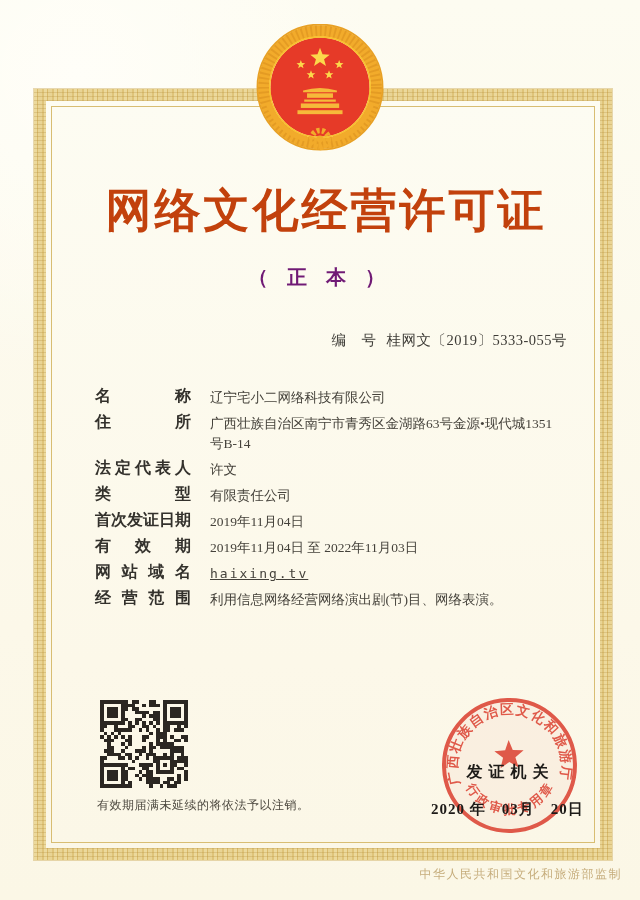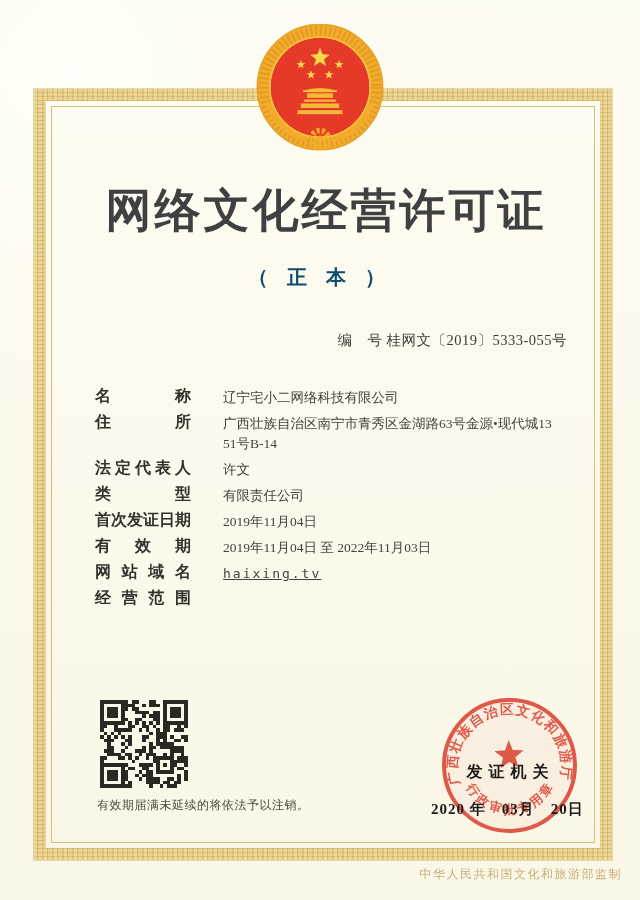--- a/index.html
+++ b/index.html
@@ -19,32 +19,32 @@
       #e6cf8a;
     box-shadow:0 0 0 1px rgba(205,170,90,.45);
   }
   .frame-hole{position:absolute;left:12px;top:12px;right:12px;bottom:12px;background:#fdfbee;
     background-image:linear-gradient(180deg,#fdfcf2 0%, #fcf8e9 75%, #fbf7e7 100%);}
   .frame-line{position:absolute;left:17px;top:17px;right:17px;bottom:17px;border:1px solid #d8bd72;}
   
   .emblem{position:absolute;left:252px;top:24px;width:136px;height:142px;}
   
   .title{position:absolute;left:0;right:0;top:180px;text-align:center;
-    font-size:46px;font-weight:bold;color:#404040;letter-spacing:3px;white-space:nowrap;padding-left:12px;}
+    font-size:46px;font-weight:bold;color:#c2410c;letter-spacing:3px;white-space:nowrap;padding-left:12px;}
   .copy-type{position:absolute;left:0;right:0;top:264px;text-align:center;
-    font-size:20px;font-weight:bold;color:#0c4a6e;letter-spacing:7px;}
+    font-size:20px;font-weight:bold;color:#701a75;letter-spacing:7px;}
   .serial{position:absolute;left:95px;width:472px;top:331px;text-align:right;
     font-size:14.5px;color:#3d3b36;letter-spacing:.5px;}
-  .serial .lbl{margin-right:4px;white-space:pre;}
+  .serial .lbl{margin-right:10px;white-space:pre;}
   
   .fields{position:absolute;left:95px;top:386px;width:460px;}
   .row{display:flex;align-items:flex-start;margin-bottom:4px;}
   .flabel{width:96px;flex:none;display:flex;justify-content:space-between;
     font-size:16px;font-weight:bold;color:#33312c;line-height:20px;}
-  .fvalue{margin-left:32px;width:345px;font-size:13.5px;color:#45423b;
+  .fvalue{margin-left:19px;width:345px;font-size:13.5px;color:#45423b;
     line-height:20px;padding-top:2px;word-break:break-all;}
   .fvalue.mono{font-family:"DejaVu Sans Mono","Liberation Mono",monospace;letter-spacing:2px;font-size:13px;text-decoration:underline;}
   
   .qr{position:absolute;left:100px;top:700px;width:88px;height:88px;}
   .note{position:absolute;left:97px;top:795px;font-size:12px;color:#4c483f;line-height:21px;letter-spacing:.5px;}
   
   .stamp{position:absolute;left:437px;top:693px;width:145px;height:145px;opacity:.88;transform:rotate(-2deg);}
   .issuer-label{position:absolute;left:428px;top:762px;width:165px;text-align:center;
     font-size:16px;font-weight:bold;color:#1d1b18;letter-spacing:6px;white-space:nowrap;}
   .issue-date{position:absolute;left:431px;top:800px;font-size:15px;font-weight:bold;
@@ -153,20 +153,21 @@
       </div>
     <div class="fvalue mono">haixing.tv</div>
   </div>
   <div class="row">
     <div class="flabel">
         <span>经</span>
         <span>营</span>
         <span>范</span>
         <span>围</span>
       </div>
+    <div class="fvalue">利用信息网络经营网络演出剧(节)目、网络表演。</div>
   </div>
 </div>
 
 <svg id="qr" class="qr" viewBox="0 0 25 25" shape-rendering="crispEdges">
     <rect x="0" y="0" width="1" height="1" fill="#2b2722"></rect>
     <rect x="1" y="0" width="1" height="1" fill="#2b2722"></rect>
     <rect x="2" y="0" width="1" height="1" fill="#2b2722"></rect>
     <rect x="3" y="0" width="1" height="1" fill="#2b2722"></rect>
     <rect x="4" y="0" width="1" height="1" fill="#2b2722"></rect>
     <rect x="5" y="0" width="1" height="1" fill="#2b2722"></rect>

